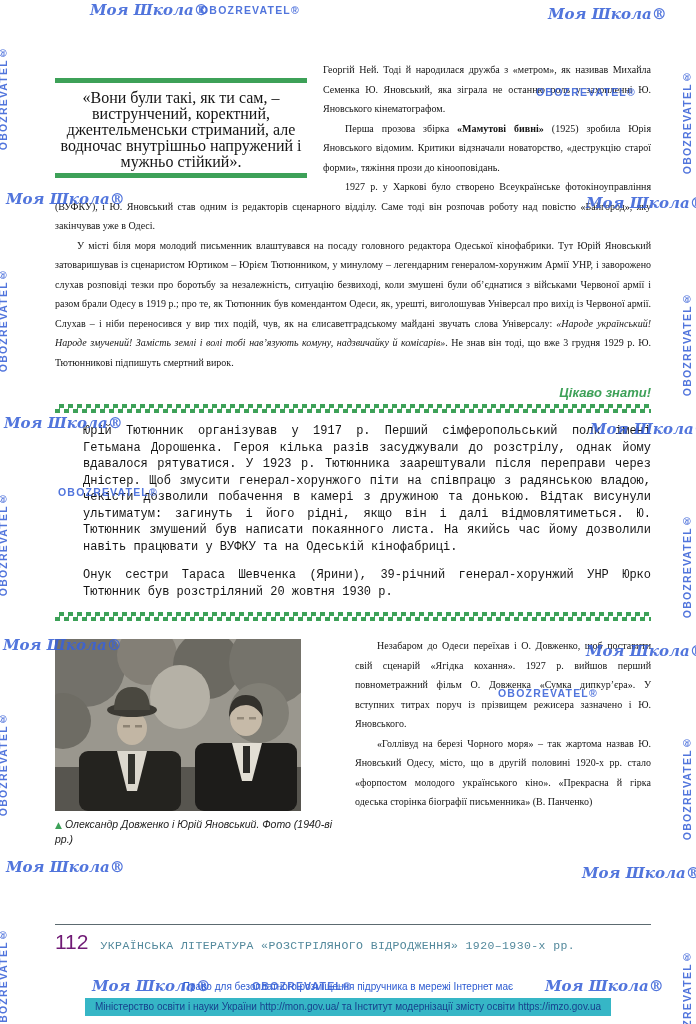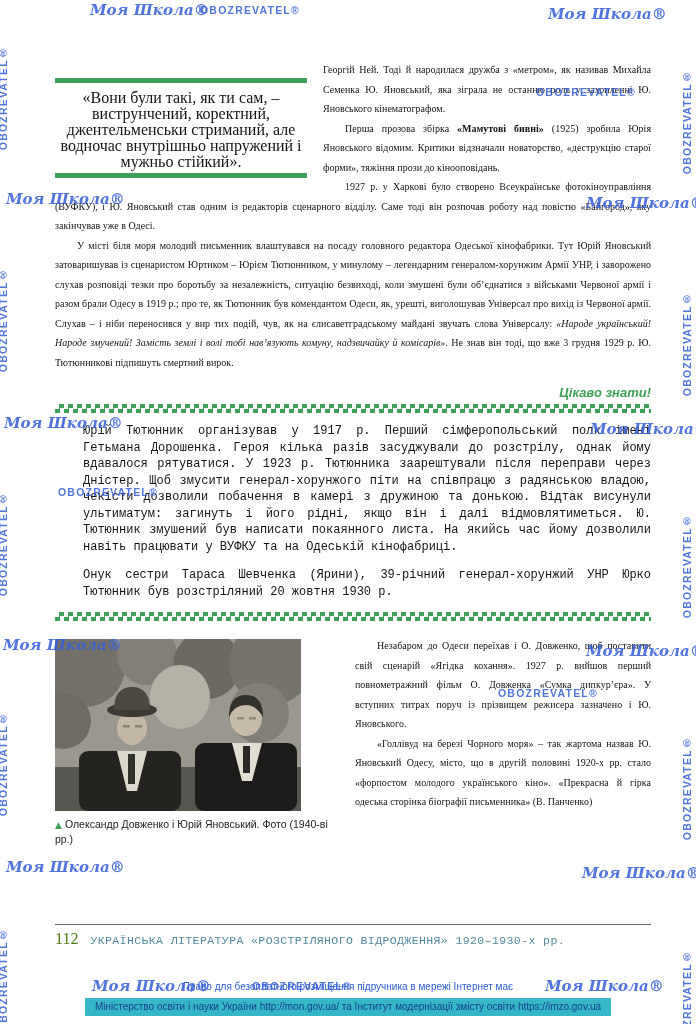--- a/index.html
+++ b/index.html
@@ -33,29 +33,29 @@
 
   .know-row{clear:both;text-align:right;margin:11px 0 3px;}
   .know-label{color:#3da158;font-family:"Liberation Sans",sans-serif;font-weight:bold;font-style:italic;font-size:13px;}
   .check-bar{height:9px;margin:3px 0;
      background:conic-gradient(#3da158 0 90deg,#ffffff 90deg 180deg,#3da158 180deg 270deg,#ffffff 270deg 360deg) 0 0/9px 9px;}
   .fact-box{font-family:Liberation Mono, monospace;font-size:12px;line-height:16.5px;text-align:justify;
             padding:7px 0 0 28px;}
   .fact-box p{margin:0 0 12px;}
 
   .photo-section{margin-top:15px;}
-  figure.photo-block{float:left;width:284px;margin:3px 16px 0 0;min-height:214px;}
+  figure.photo-block{float:left;width:284px;margin:3px 16px 0 0;min-height:214px;font-style:italic;}
   .photo-svg{display:block;width:246px;height:172px;}
   figcaption{font-family:"Liberation Sans",sans-serif;font-size:10.5px;line-height:14px;margin-top:6px;color:#222;}
   .tri{color:#3da158;font-size:9px;margin-right:3px;font-family:"DejaVu Sans",sans-serif;}
 
   
   .footer{position:absolute;left:55px;width:596px;top:924px;border-top:1.5px solid #5c6a70;padding-top:5px;
           display:flex;align-items:baseline;gap:12px;z-index:2;}
-  .page-num{font-family:Liberation Serif, serif;font-size:16px;color:#4d7c0f;}
+  .page-num{font-family:Liberation Sans, sans-serif;font-size:21px;color:#701a75;}
   .running-title{font-family:Liberation Mono, monospace;font-size:11.5px;color:#53899c;letter-spacing:.4px;}
 
   .notice{position:absolute;left:0;top:980px;width:696px;text-align:center;z-index:2;}
   .notice-line1{color:#2d5bd1;font-family:"Liberation Sans",sans-serif;font-size:10px;line-height:13px;margin-bottom:3px;}
   .notice-line2{display:inline-block;background:#36b6c6;color:#16418c;font-family:"Liberation Sans",sans-serif;
                 font-size:10px;line-height:14px;padding:2px 10px;}
 </style>
 </head>
 <body>
 

